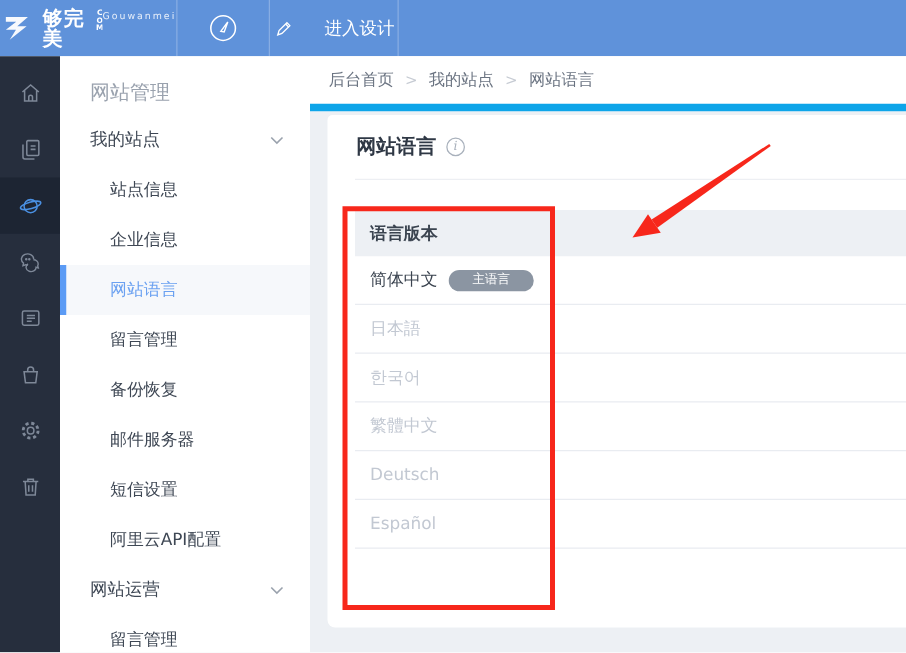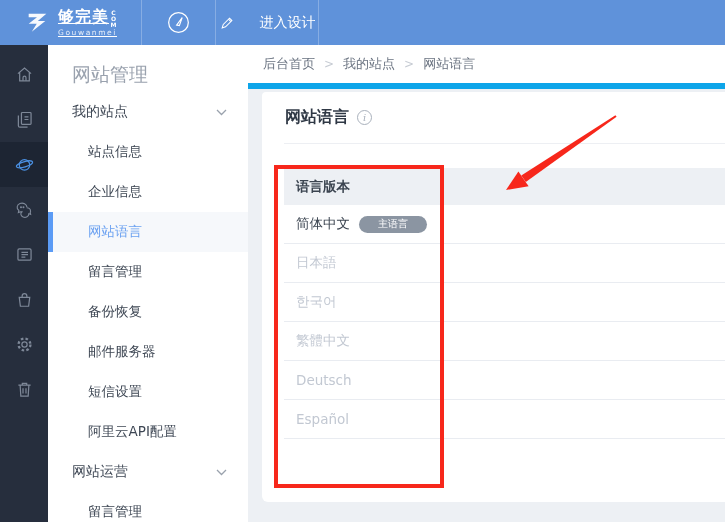--- a/index.html
+++ b/index.html
@@ -5,42 +5,42 @@
   * { box-sizing: border-box; margin: 0; padding: 0; }
   html, body { width: 725px; height: 522px; overflow: hidden; }
   body { font-family: "DejaVu Sans", "Liberation Sans", sans-serif; }
   .app { position: relative; width: 725px; height: 522px; overflow: hidden; background: #edf0f4; }
 
   
   .topbar { position: absolute; top: 0; left: 0; right: 0; height: 45px;
             background: #5f92da; display: flex; align-items: stretch; color: #fff; }
   .brand { width: 141px; display: flex; align-items: center; justify-content: center; gap: 7px; cursor: pointer; }
   .z-mark { width: 27px; height: 27px; flex: 0 0 auto; }
-  .brand-text { display: flex; flex-direction: column; line-height: 1; text-decoration: underline; }
+  .brand-text { display: flex; flex-direction: row; line-height: 1; }
   .brand-row { display: flex; align-items: flex-start; }
   .brand-name { font-size: 16px; font-weight: bold; letter-spacing: 1px; }
   .brand-suffix { writing-mode: vertical-lr; text-orientation: upright; font-size: 6px;
                   font-weight: bold; line-height: 7px; margin-left: 1px; letter-spacing: -1px; height: 18px; overflow: hidden; }
   .brand-sub { font-size: 7.5px; letter-spacing: 1.6px; color: rgba(255,255,255,.85); margin-top: 2px; }
   .tb-divider { width: 1px; background: rgba(255,255,255,.25); }
   .tb-gauge { width: 73px; display: flex; align-items: center; justify-content: center; cursor: pointer; }
   .tb-design { width: 102px; display: flex; align-items: center; justify-content: center;
                gap: 25px; font-size: 14px; cursor: pointer; }
 
   
   .rail { position: absolute; top: 45px; left: 0; width: 48px; bottom: 0; background: #262e3d; padding-top: 7px; }
   .rail-item { width: 48px; height: 45px; display: flex; align-items: center; justify-content: center;
                color: #7e8898; cursor: pointer; }
   .rail-item.active { background: #1d2533; color: #4a90e2; }
   .rail-item svg { width: 21px; height: 21px; }
 
   
   .sidebar { position: absolute; top: 45px; left: 48px; width: 200px; bottom: 0; background: #fff; }
   .side-title { height: 47px; display: flex; align-items: center; padding: 12px 0 0 24px;
-                font-size: 19px; color: #9aa2ae; }
+                font-size: 16px; color: #9aa2ae; }
   .side-group { height: 40px; display: flex; align-items: center; justify-content: space-between;
                 padding: 0 21px 0 24px; font-size: 14px; color: #3e4754; cursor: pointer; }
   .side-item { height: 40px; display: flex; align-items: center; padding-left: 40px;
                font-size: 13.5px; color: #3e4754; cursor: pointer; }
   .side-item.active { background: #f6f8fb; border-left: 5px solid #5b9bf5; padding-left: 35px; color: #6ba1f1; }
   .chev { width: 11px; height: 7px; flex: 0 0 auto; }
 
   
   .main { position: absolute; top: 45px; left: 248px; right: 0; bottom: 0; background: #edf0f4; }
   .breadcrumb { height: 44px; background: #fff; border-bottom: 6px solid #0ea5e9;

